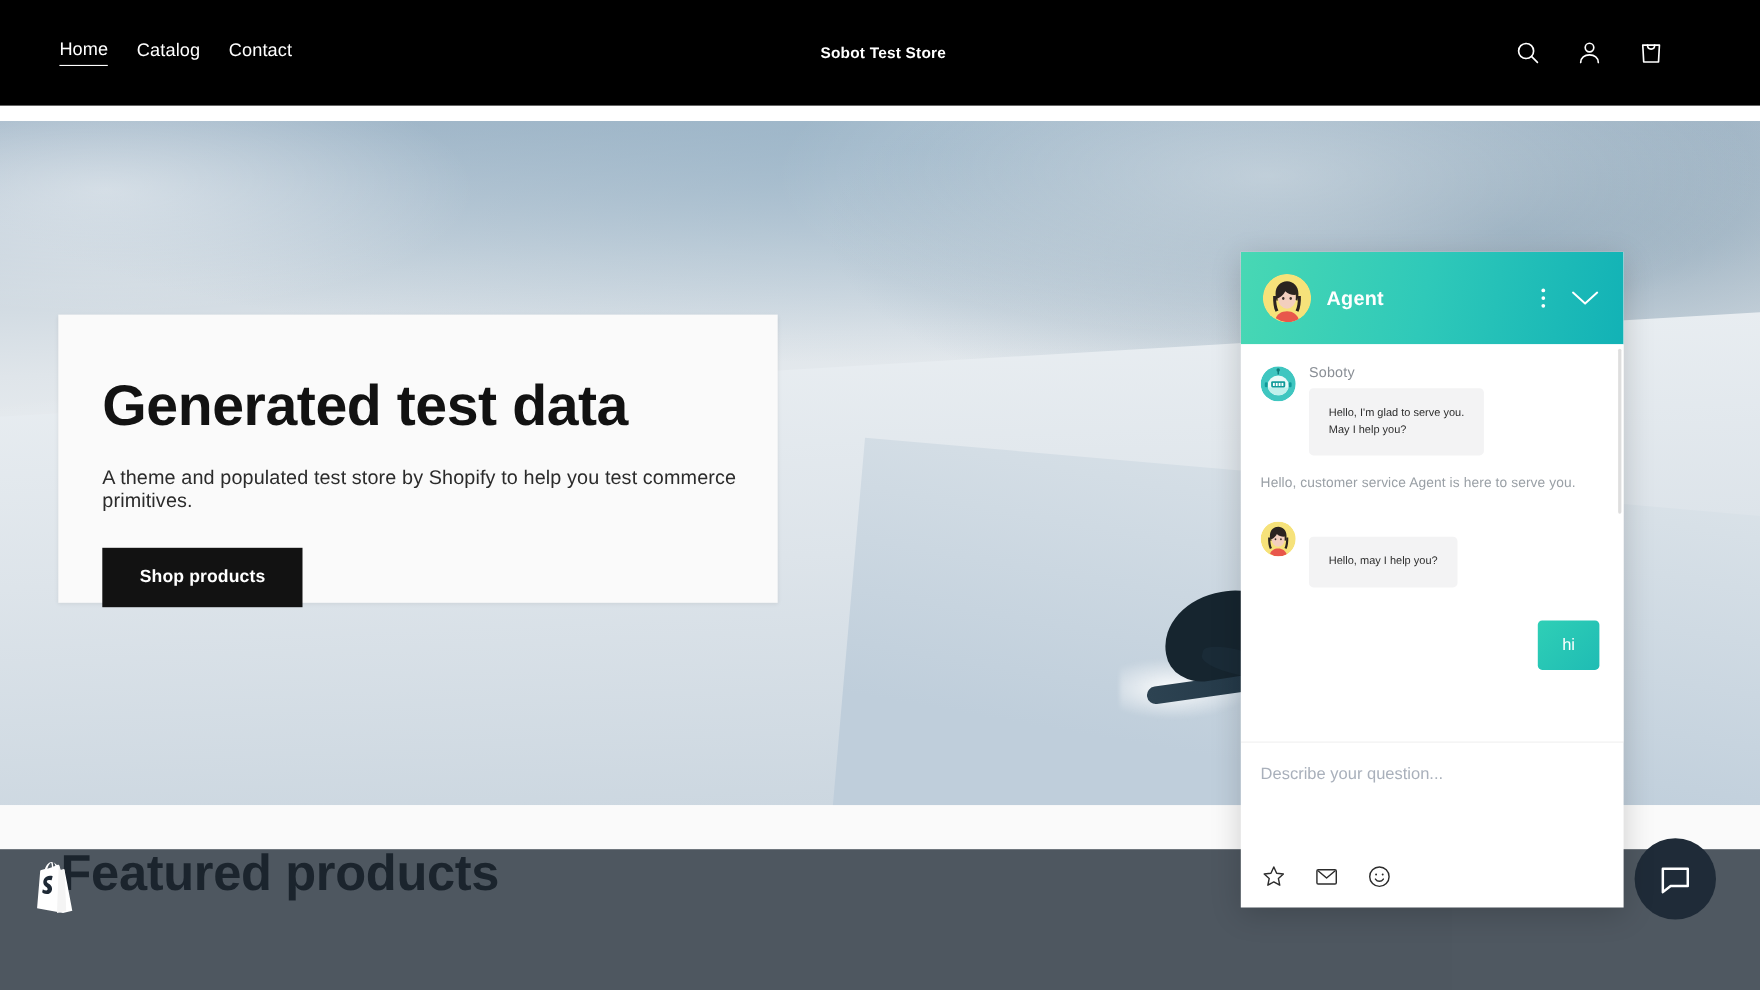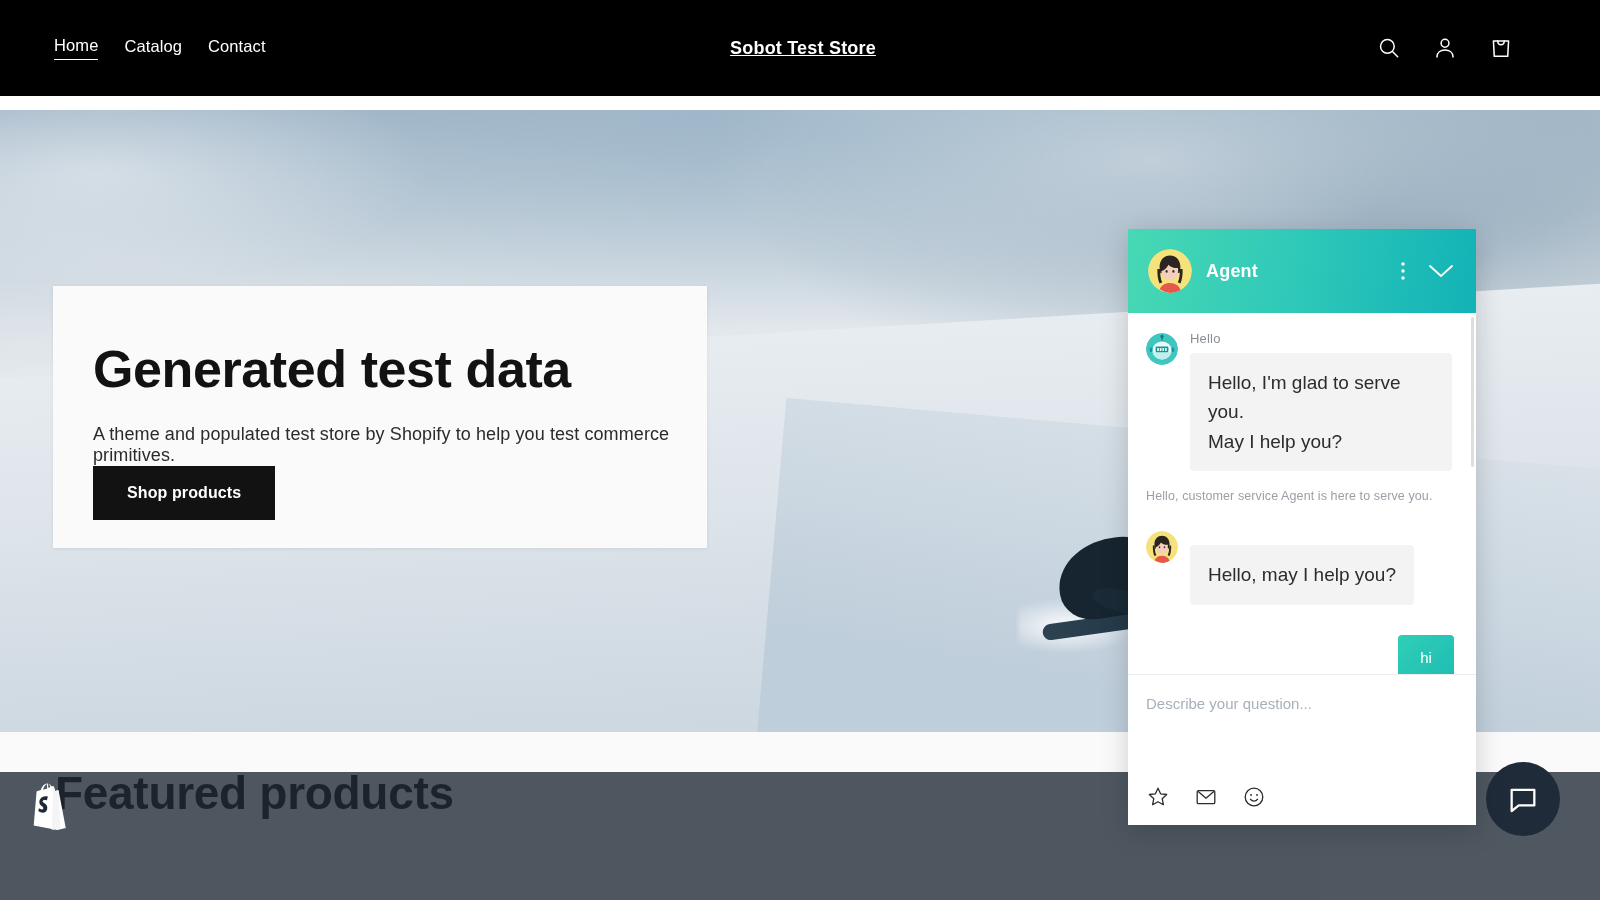--- a/index.html
+++ b/index.html
@@ -25,21 +25,21 @@
   .nav-left { display: flex; align-items: center; gap: 26px; margin-left: 14px; }
   .nav-link {
     color: #ffffff; font-size: 16.5px; letter-spacing: .1px;
     text-decoration: none; padding-bottom: 3px; line-height: 1.2;
     cursor: pointer;
   }
   .nav-link.active { border-bottom: 1.5px solid #ffffff; }
   .store-title {
     position: absolute; left: 6px; right: 0; margin: 0 auto;
     width: 420px; text-align: center;
-    color: #ffffff; font-size: 18px; font-weight: bold; letter-spacing: .2px; text-decoration: underline;
+    color: #ffffff; font-size: 14px; font-weight: bold; letter-spacing: .2px;
   }
   .nav-right {
     margin-left: auto; display: flex; align-items: center; gap: 30px;
     padding-right: 46px;
   }
   .nav-icon { width: 26px; height: 26px; display: block; cursor: pointer; }
   .nav-icon svg { display: block; }
 
   
   .hero {
@@ -135,20 +135,21 @@
   }
   .hero-h1 {
     font-size: 52px; font-weight: bold; color: #121212;
     letter-spacing: -.4px; line-height: 1.1;
   }
   .hero-sub {
     margin-top: 26px;
     font-size: 18px; color: #2b2b2b; letter-spacing: .1px;
   }
   .hero-btn {
+    margin-top: 32px;
     display: inline-block;
     background: #121212; color: #ffffff;
     font-size: 16px; font-weight: bold; letter-spacing: .1px;
     padding: 18px 34px;
     border: none; cursor: pointer;
     font-family: "Liberation Sans", sans-serif;
   }
 
   
   .white-strip {
@@ -238,21 +239,21 @@
   .msg-col { margin-left: 12px; }
   .sender-name {
     font-size: 13px; color: #8a8f96; letter-spacing: .2px;
     margin-bottom: 7px;
   }
   .bubble-in {
     display: inline-block;
     background: #f3f3f4;
     border-radius: 4px;
     padding: 15px 18px;
-    font-size: 19px; color: #2c2c2c; line-height: 1.55;
+    font-size: 10px; color: #2c2c2c; line-height: 1.55;
     max-width: 262px;
   }
   .system-note {
     margin: 18px 0 0 0;
     font-size: 12.5px; color: #9aa0a6; letter-spacing: .1px;
     padding-right: 2px;
   }
   .row-gap { margin-top: 26px; }
   .row-gap2 { margin-top: 30px; }
   .bubble-out-row { display: flex; justify-content: flex-end; }
@@ -416,21 +417,21 @@
             <rect x="9.6" y="13.6" width="12.8" height="5.6" rx="1.2" fill="#0f9a99"></rect>
             <rect x="11.2" y="15.1" width="1.7" height="2.8" fill="#ffffff"></rect>
             <rect x="13.8" y="15.1" width="1.7" height="2.8" fill="#ffffff"></rect>
             <rect x="16.4" y="15.1" width="1.7" height="2.8" fill="#ffffff"></rect>
             <rect x="19" y="15.1" width="1.7" height="2.8" fill="#ffffff"></rect>
             <rect x="3.8" y="14.6" width="2.6" height="4.4" rx="1.2" fill="#0f9a99"></rect>
             <rect x="25.6" y="14.6" width="2.6" height="4.4" rx="1.2" fill="#0f9a99"></rect>
           </svg>
         </span>
         <div class="msg-col">
-          <div class="sender-name">Hello</div>
+          <div class="sender-name">Soboty</div>
           <div class="bubble-in">
             <div>Hello, I'm glad to serve you.</div>
             <div>May I help you?</div>
           </div>
         </div>
       </div>
 
       <div class="system-note">Hello, customer service Agent is here to serve you.</div>
 
       <div class="msg-row row-gap">

